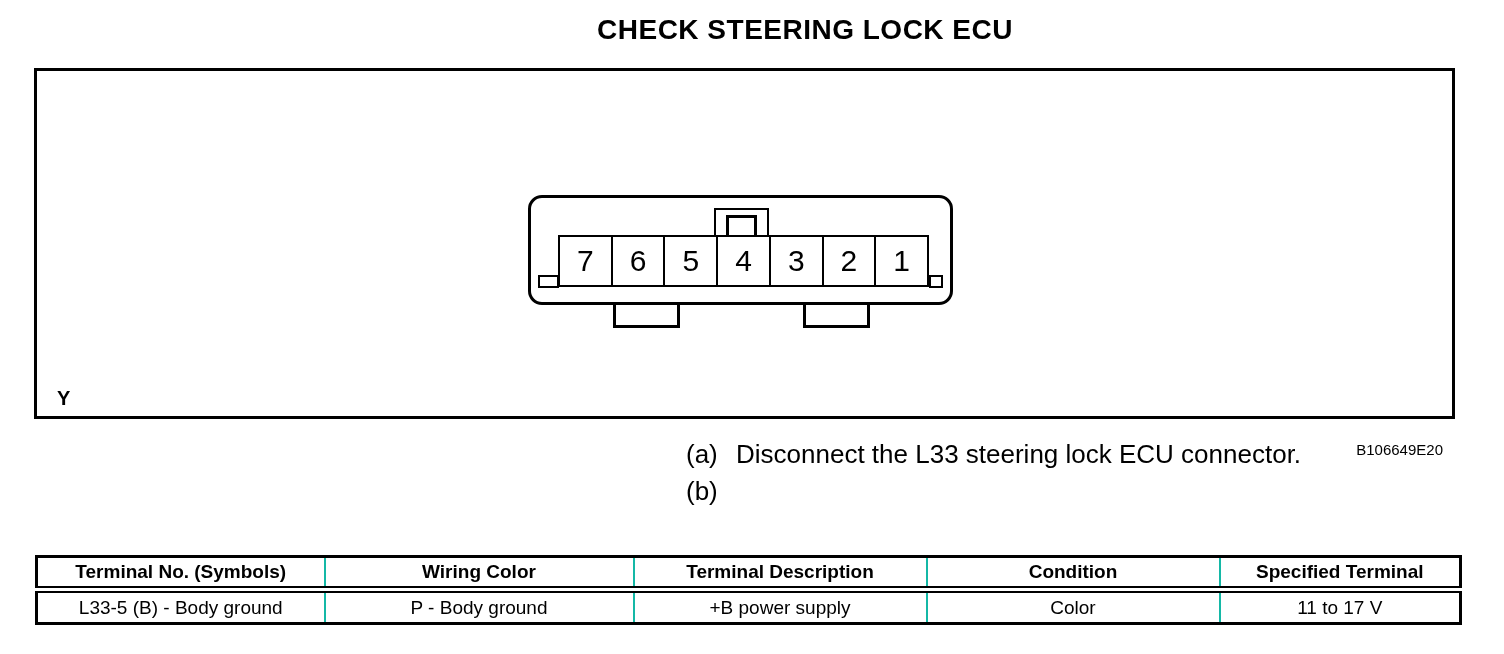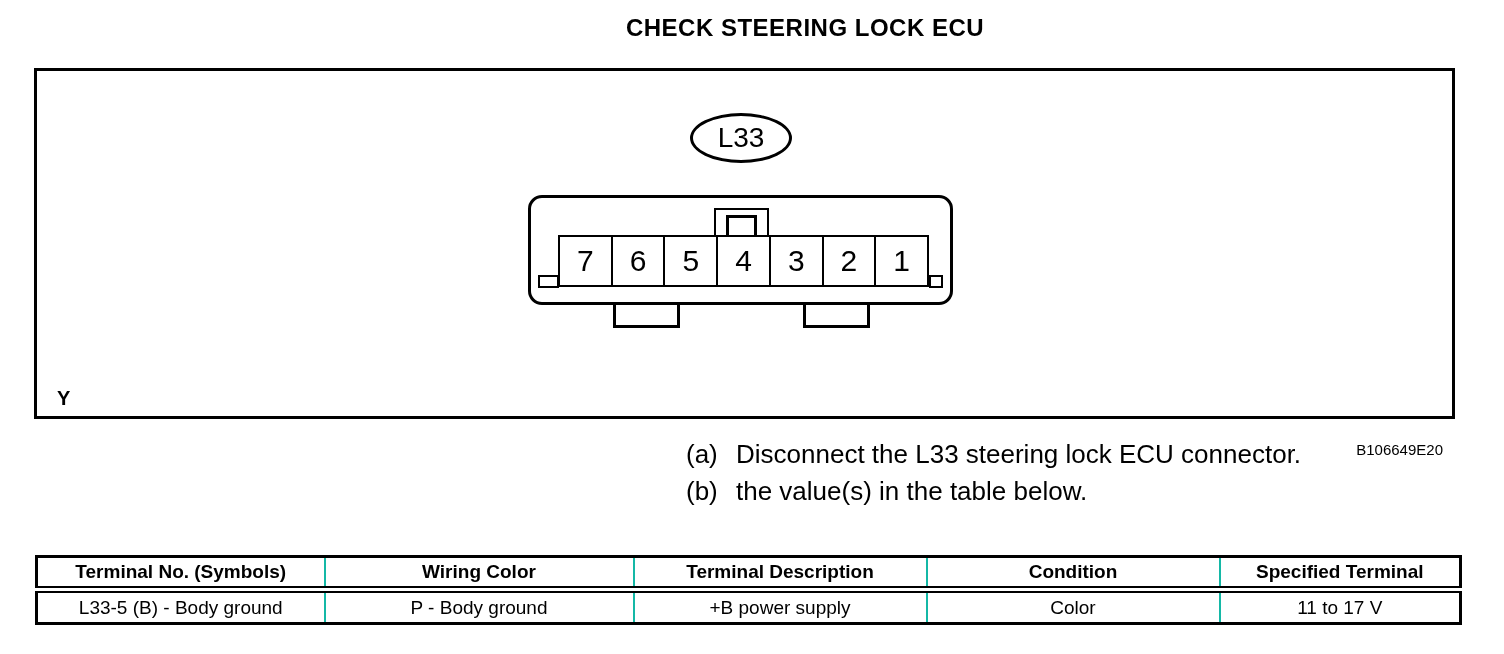--- a/index.html
+++ b/index.html
@@ -6,21 +6,21 @@
   html,body { background:#ffffff; }
   body {
     width:1504px; height:654px; position:relative;
     font-family:"Liberation Sans", sans-serif; color:#000;
   }
   .page { position:relative; width:1504px; height:654px; background:#fff; }
 
   .title {
     position:absolute; top:14px; left:0; right:0;
     text-align:center; padding-left:106px;
-    font-size:24px; font-weight:bold; letter-spacing:0.5px;
+    font-size:28px; font-weight:bold; letter-spacing:0.5px;
   }
 
   
   .figure-box {
     position:absolute; left:34px; top:68px; width:1421px; height:351px;
     border:3px solid #000; background:#fff;
   }
   .figure-box > * { position:absolute; }
 
   .ellipse {
@@ -90,23 +90,20 @@
   .spec-table td { height:34px; font-weight:normal; }
 </style>
 </head>
 <body>
 
 <div class="page">
 
   <h1 class="title">CHECK STEERING LOCK ECU</h1>
 
   <div class="figure-box">
-    <div class="ellipse">
-      <span>L33</span>
-    </div>
 
     <div class="leg leg-left"></div>
     <div class="leg leg-right"></div>
 
     <div class="conn-body"></div>
 
     <div class="tab-outer"></div>
     <div class="tab-inner"></div>
 
     <div class="notch notch-left"></div>
@@ -129,21 +126,20 @@
   <div class="instructions">
     <div class="instr">
       <span class="instr-label">(a)</span>
       <div class="instr-text">
         <div>Disconnect the L33 steering lock ECU connector.</div>
       </div>
     </div>
     <div class="instr">
       <span class="instr-label">(b)</span>
       <div class="instr-text">
-        <div>the value(s) in the table below.</div>
       </div>
     </div>
   </div>
 
   <table class="spec-table">
     <colgroup>
       <col style="width:288px">
         <col style="width:309px">
         <col style="width:293px">
         <col style="width:293px">

